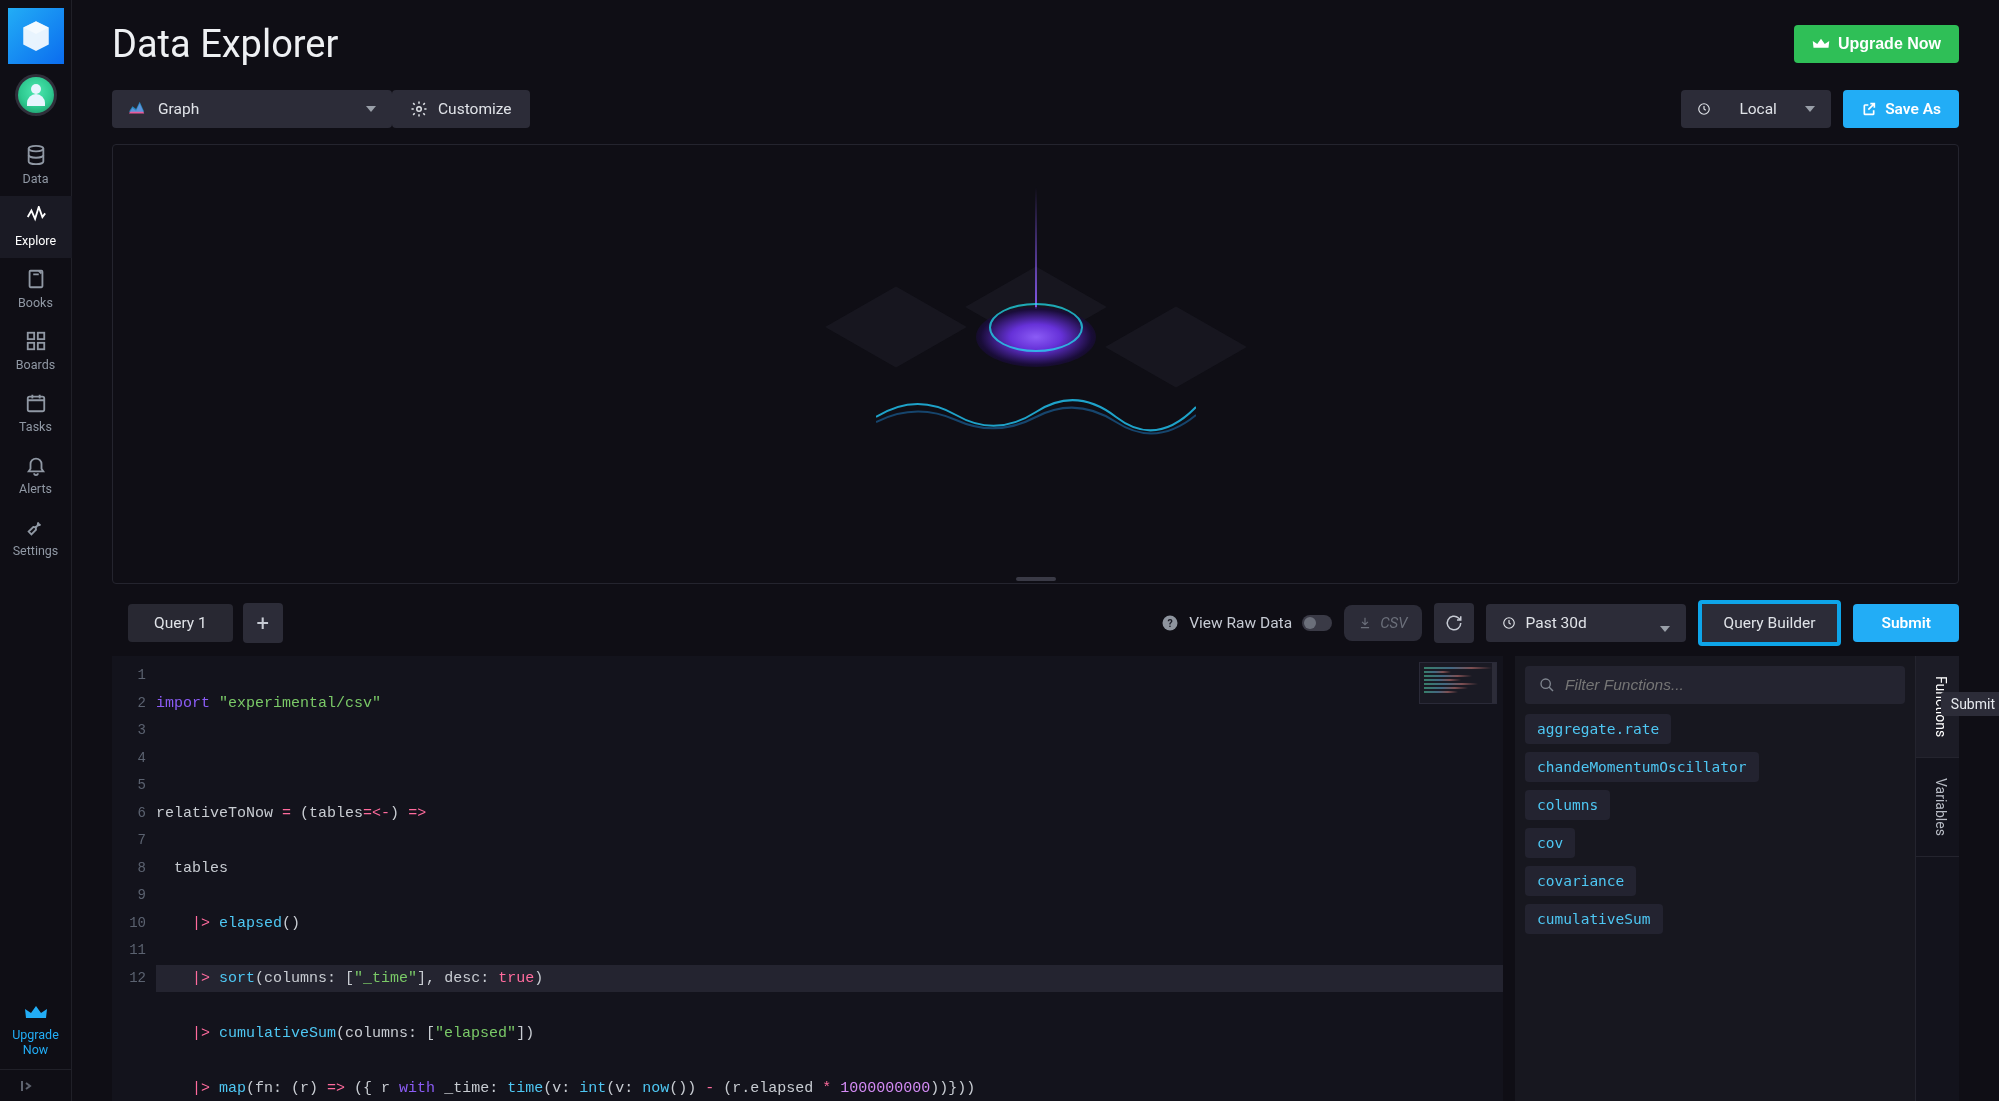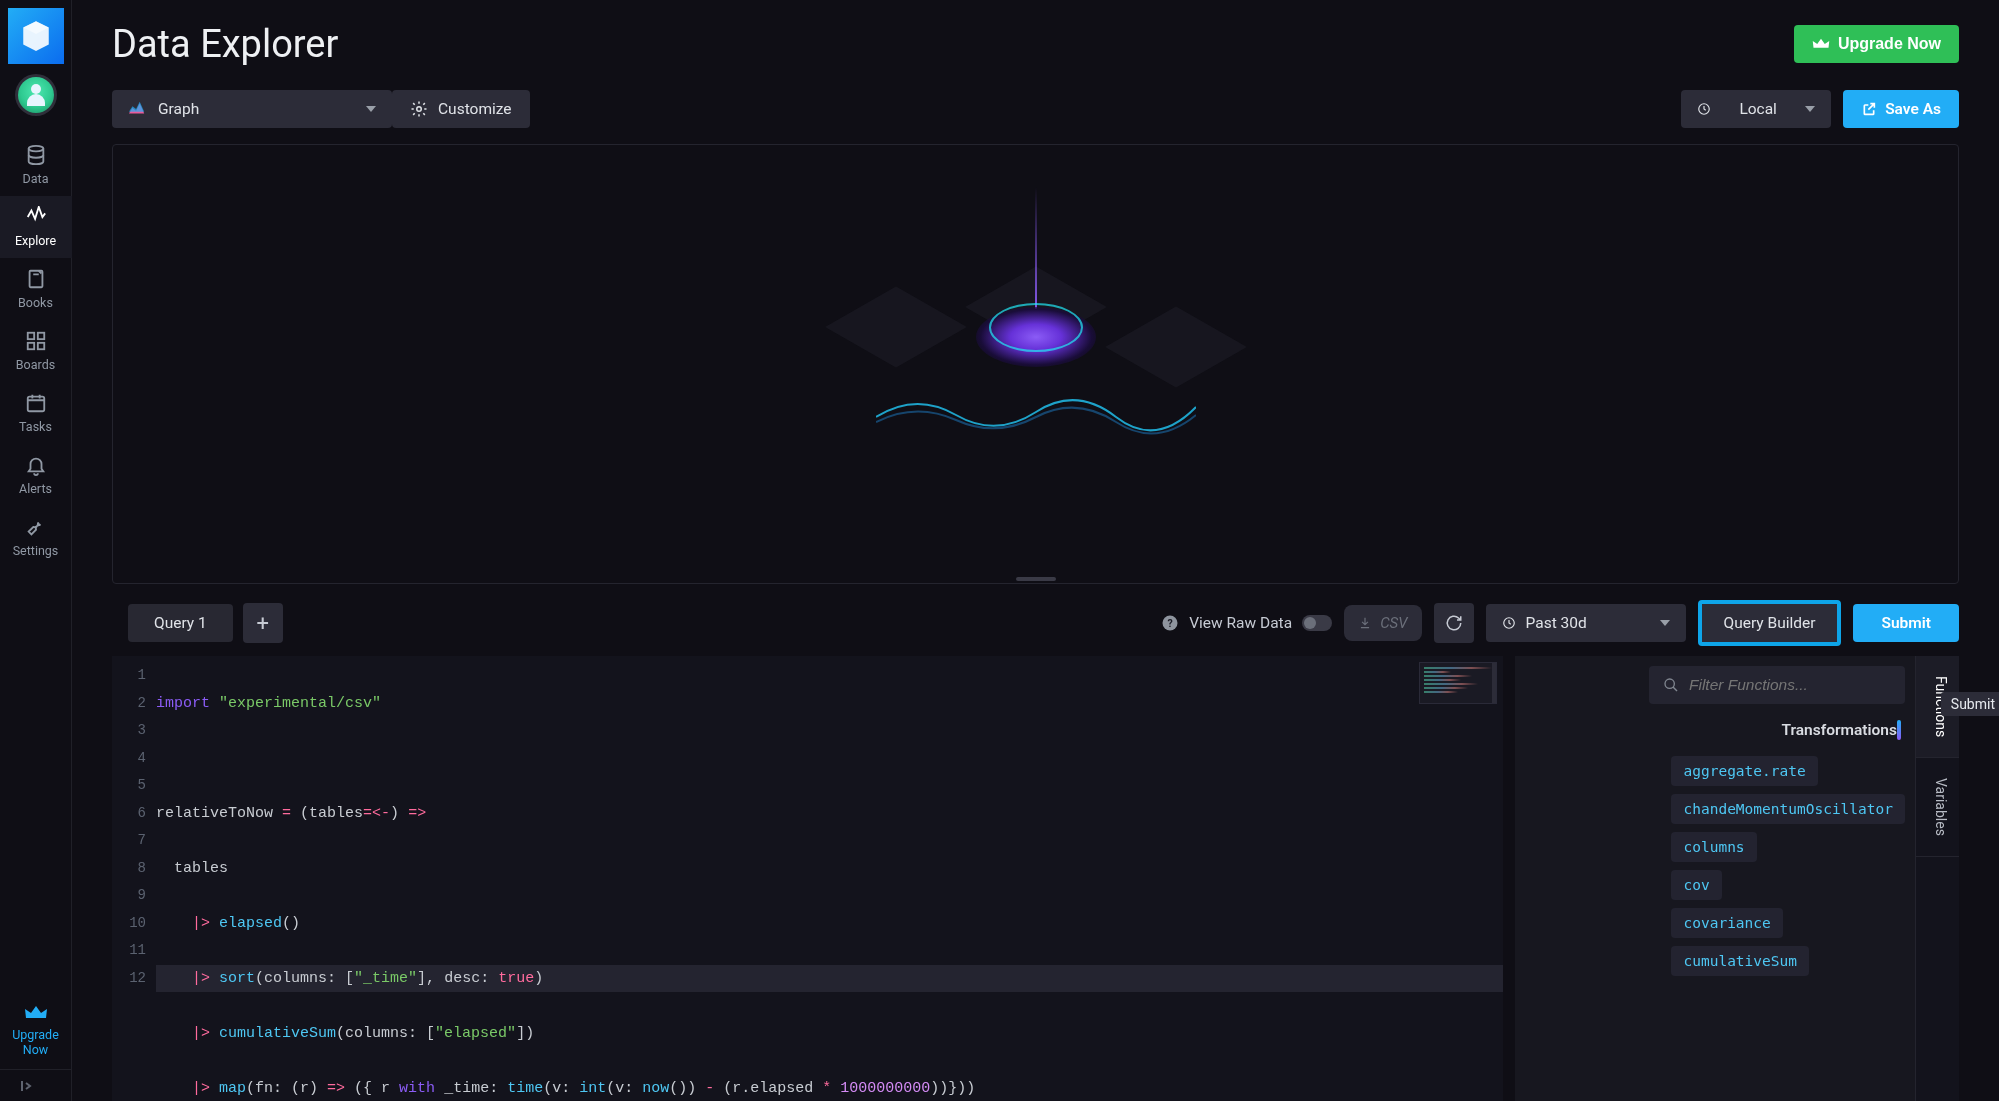--- a/index.html
+++ b/index.html
@@ -251,21 +251,21 @@
   border-radius: 4px;
   width: 40px; height: 40px;
   display: flex; align-items: center; justify-content: center;
   cursor: pointer;
   color: #c6cad3;
 }
 .time-dropdown {
   background: #2c2c38;
   border-radius: 4px;
   padding: 10px 16px;
-  display: flex; align-items: center; gap: 12px;
+  display: flex; align-items: flex-end; gap: 12px;
   cursor: pointer;
   color: #e0e3e8;
   font-size: 15.5px;
   min-width: 200px;
   justify-content: space-between;
 }
 .qbuilder-btn {
   background: #2c2c38;
   border-radius: 4px;
   padding: 10px 22px;
@@ -343,21 +343,20 @@
 .minimap-sb {
   position: absolute; right: 0; top: 0; width: 4px; height: 100%; background: #2c2c38;
 }
 .fn-panel {
   width: 400px;
   background: #17171f;
   margin-left: 12px;
   padding: 10px;
   display: flex; flex-direction: column; gap: 10px;
   position: relative;
-  align-items: flex-end;
 }
 .fn-search {
   background: #242430;
   border-radius: 4px;
   padding: 10px 14px;
   display: flex; align-items: center; gap: 10px;
   color: #808690;
 }
 .fn-search input {
   background: transparent; border: none; outline: none;
@@ -643,24 +642,20 @@
       </div>
 
       <div class="fn-panel">
         <div class="fn-search">
           <svg width="16" height="16" viewBox="0 0 24 24" fill="none" stroke="currentColor" stroke-width="2">
               <circle cx="10" cy="10" r="7"></circle>
               <path d="M21 21l-6-6"></path>
             </svg>
           <input placeholder="Filter Functions..." style="">
         </div>
-        <div class="fn-section-title">
-          <span>Transformations</span>
-          <span class="fn-scroll-ind"></span>
-        </div>
         <div class="fn-list">
           <div class="fn-chip">aggregate.rate</div>
           <div class="fn-chip">chandeMomentumOscillator</div>
           <div class="fn-chip">columns</div>
           <div class="fn-chip">cov</div>
           <div class="fn-chip">covariance</div>
           <div class="fn-chip">cumulativeSum</div>
         </div>
       </div>
 

